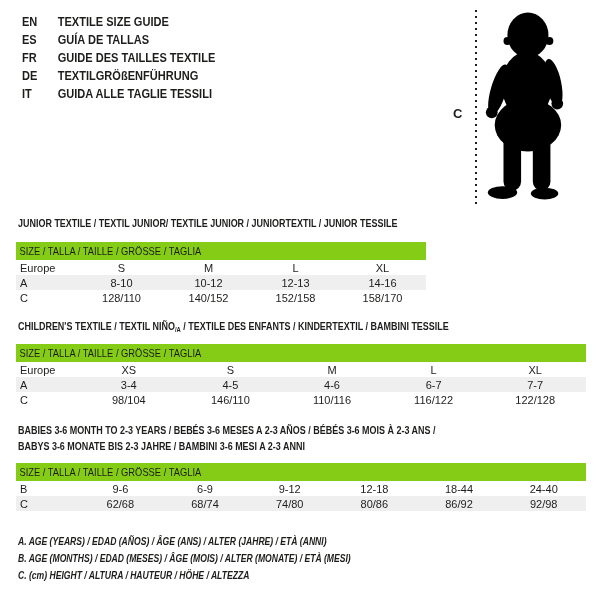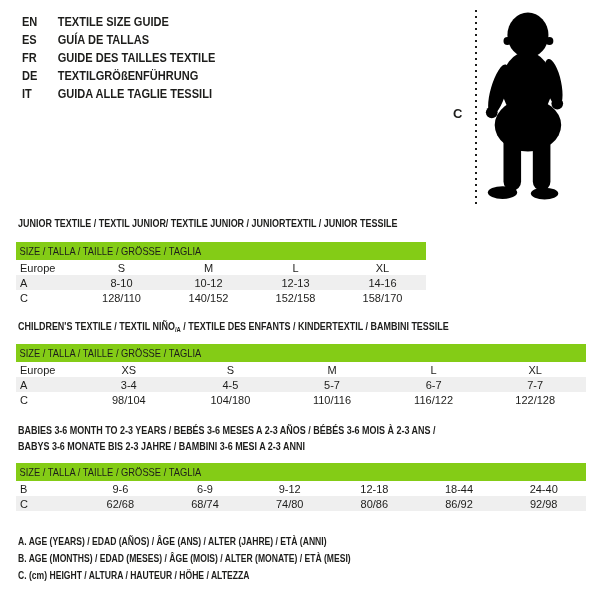--- a/index.html
+++ b/index.html
@@ -39,21 +39,21 @@
   .t-junior  { left:16px; top:242px; width:410px; }
   .t-childr  { left:16px; top:344px; width:570px; }
   .t-babies  { left:16px; top:463px; width:570px; }
 
   .ti-junior { left:18px; top:217px; }
   .ti-childr { left:18px; top:320px; }
   .ti-bab1   { left:18px; top:424px; }
   .ti-bab2   { left:18px; top:440px; }
 
   
-  .legend { left:18px; top:533px; }
+  .legend { left:18px; top:533px;font-style:italic; }
   .legend-line { font-weight:bold; font-size:11px; height:17px; line-height:17px;
                  transform:scaleX(0.78); transform-origin:0 50%; white-space:nowrap; }
 </style>
 </head>
 <body>
 
 <div class="abs lang-block">
   <div class="lang-row">
     <span class="lang-code">EN</span>
     <span class="lang-title">TEXTILE SIZE GUIDE</span>
@@ -136,28 +136,28 @@
     <span class="cell">XS</span>
     <span class="cell">S</span>
     <span class="cell">M</span>
     <span class="cell">L</span>
     <span class="cell">XL</span>
   </div>
   <div class="trow band">
     <span class="lbl">A</span>
     <span class="cell">3-4</span>
     <span class="cell">4-5</span>
-    <span class="cell">5-7</span>
+    <span class="cell">4-6</span>
     <span class="cell">6-7</span>
     <span class="cell">7-7</span>
   </div>
   <div class="trow">
     <span class="lbl">C</span>
     <span class="cell">98/104</span>
-    <span class="cell">104/180</span>
+    <span class="cell">146/110</span>
     <span class="cell">110/116</span>
     <span class="cell">116/122</span>
     <span class="cell">122/128</span>
   </div>
 </div>
 
 <div class="abs title ti-bab1">BABIES 3-6 MONTH TO 2-3 YEARS / BEBÉS 3-6 MESES A 2-3 AÑOS / BÉBÉS 3-6 MOIS À 2-3 ANS /</div>
 <div class="abs title ti-bab2">BABYS 3-6 MONATE BIS 2-3 JAHRE / BAMBINI 3-6 MESI A 2-3 ANNI</div>
 <div class="abs stable t-babies">
   <div class="thead">

